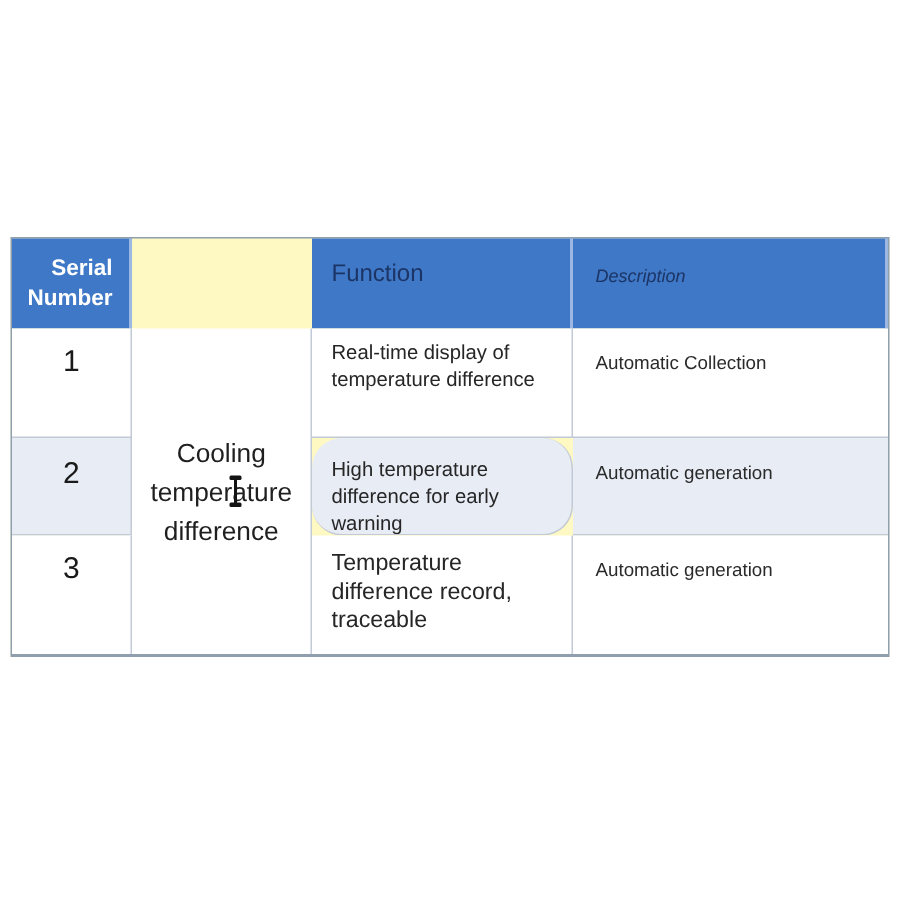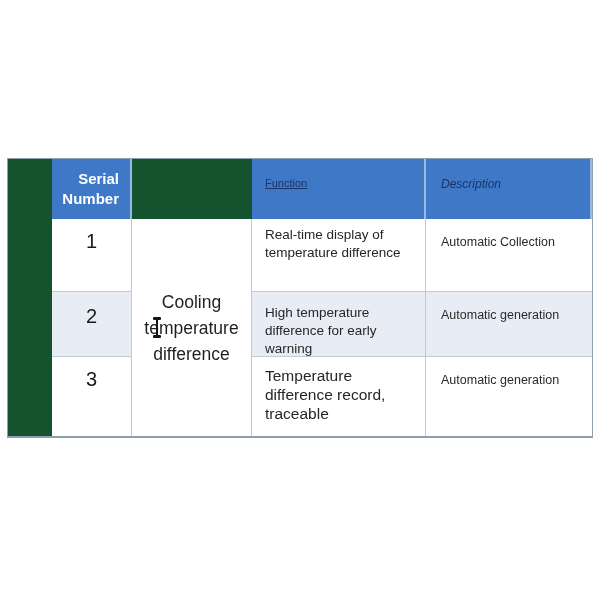--- a/index.html
+++ b/index.html
@@ -24,22 +24,21 @@
     left: 7px;
     top: 158px;
     width: 586px;
     height: 280px;
     box-sizing: border-box;
     border: 1px solid #909fae;
     border-bottom-width: 2px;
     display: grid;
     grid-template-columns: 80px 120px 174px 1fr;
     grid-template-rows: 60px 73px 65px 79px;
-    background: #14532d;
-    padding-left: 44px;
+    background: #fef9c3;
   }
   .cell {
     box-sizing: border-box;
     overflow: hidden;
   }
 
   
   .th {
     background: #3e78c6;
     display: flex;
@@ -62,23 +61,22 @@
     padding-left: 10px;
     color: #ffffff;
     font-size: 15.5px;
     font-weight: 700;
   }
   .th-function {
     grid-column: 3; grid-row: 1;
     padding-left: 13px;
     padding-bottom: 12px;
     color: #1c3566;
-    font-size: 11px;
+    font-size: 16px;
     font-weight: 400;
-    text-decoration: underline;
   }
   .th-description {
     grid-column: 4; grid-row: 1;
     padding-left: 15px;
     padding-bottom: 10px;
     color: #1c3566;
     font-size: 12px;
     font-weight: 400;
     font-style: italic;
   }
@@ -117,21 +115,21 @@
     color: #1f1f1f;
     padding: 0 8px;
   }
 
   .function-cell {
     padding: 7px 14px 0 13px;
     font-size: 13.5px;
     line-height: 18px;
     color: #262626;
   }
-  .function-cell.f2 { padding-top: 12px; }
+  .function-cell.f2 { padding-top: 12px; border-radius: 20px; }
   .function-cell.f3 {
     padding-top: 9px;
     font-size: 15.5px;
     line-height: 19px;
   }
 
   .desc-cell {
     padding: 16px 10px 0 15px;
     font-size: 12.5px;
     color: #2a2a2a;

